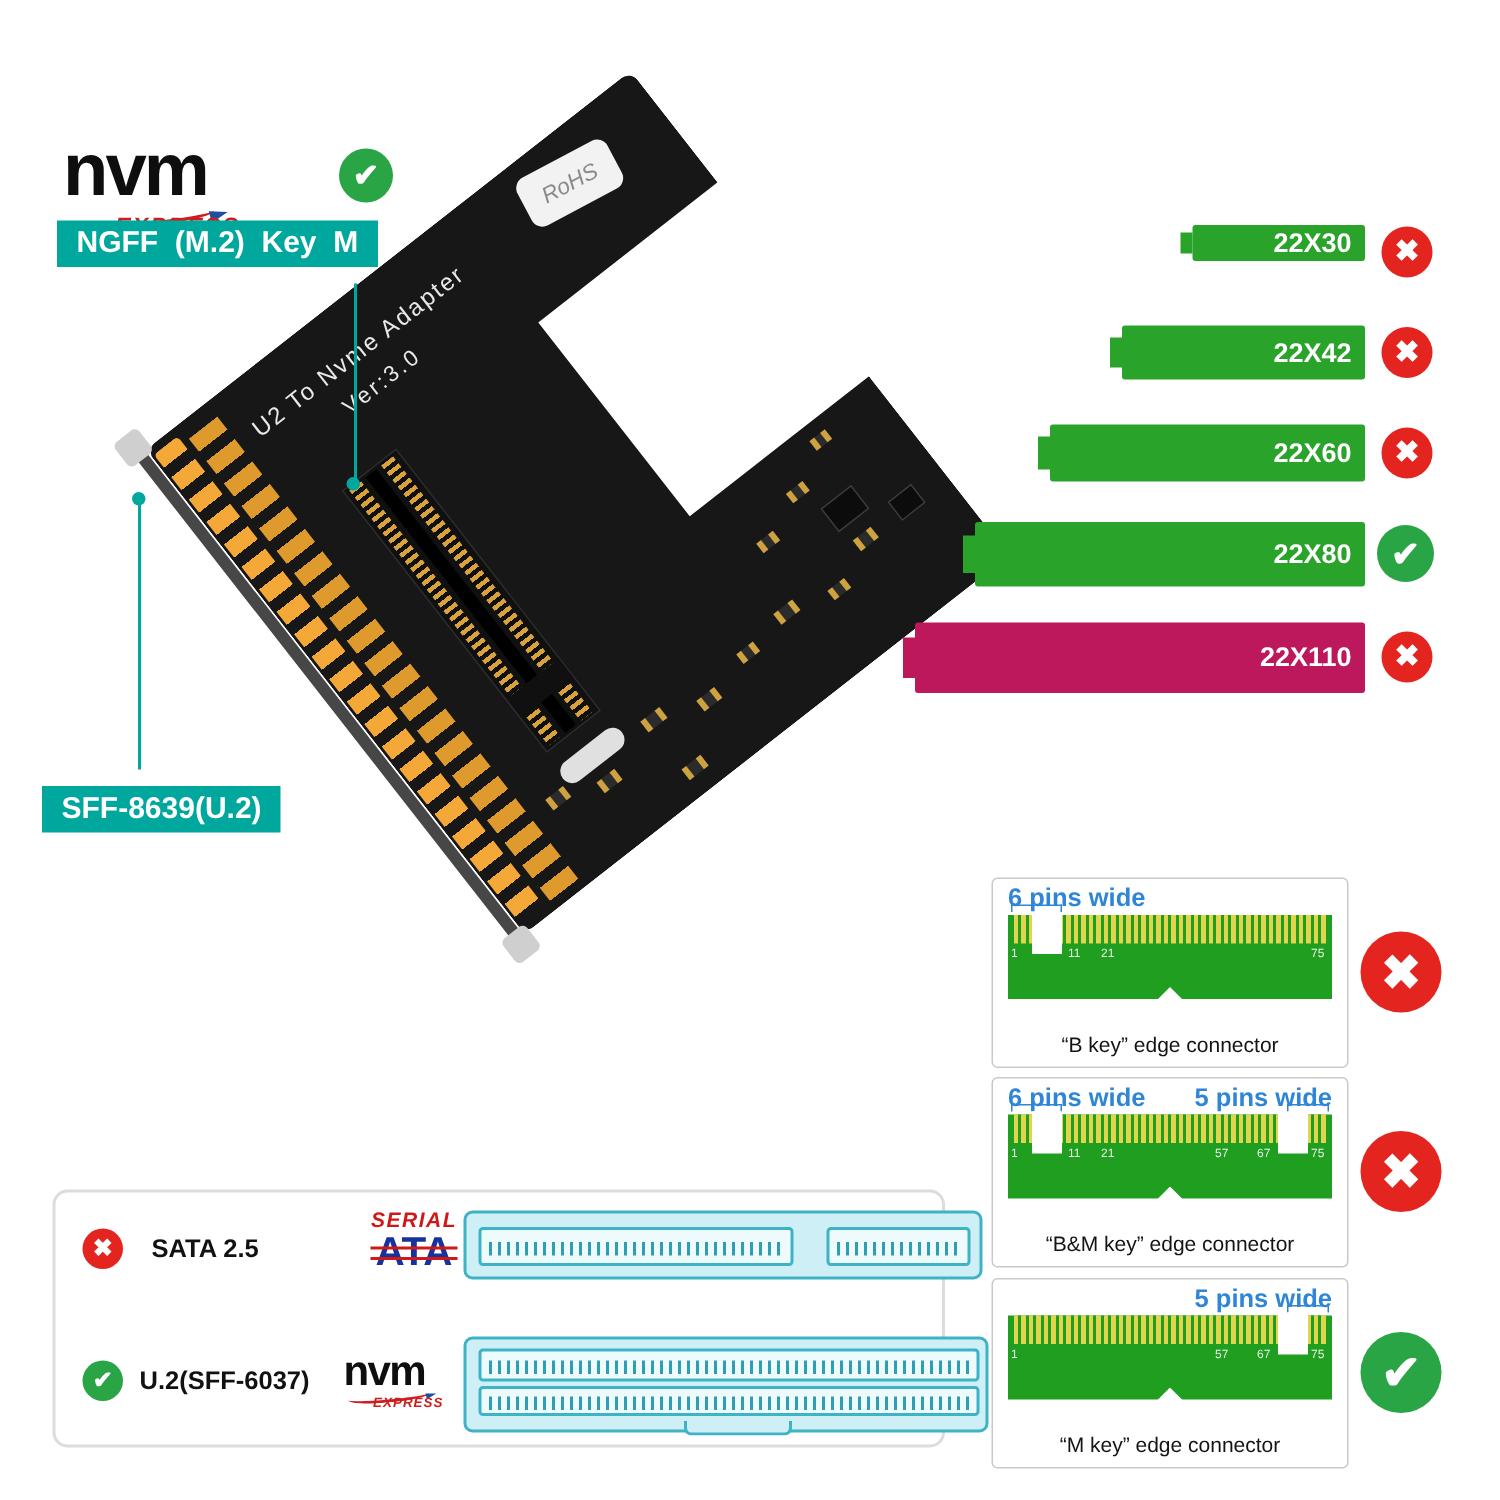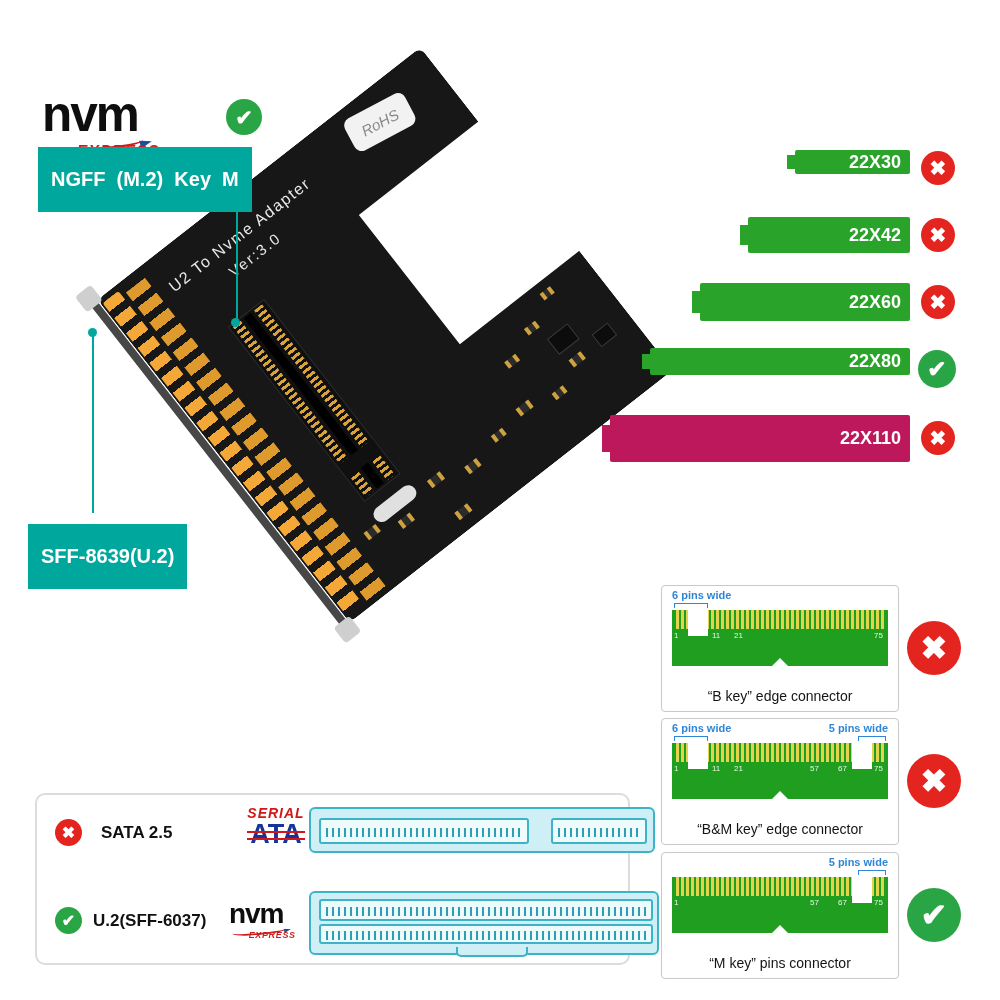--- a/index.html
+++ b/index.html
@@ -3,21 +3,21 @@
 <meta charset="utf-8">
 <style>
   *{box-sizing:border-box;margin:0;padding:0}
   html,body{width:1000px;height:1000px}
   body{position:relative;background:#fff;font-family:"Liberation Sans",sans-serif;overflow:hidden}
 
   
   .badge{position:absolute;border-radius:50%;color:#fff;display:flex;align-items:center;justify-content:center;font-weight:bold;line-height:1}
   .badge.ok{background:#2aa546}
   .badge.no{background:#e4251f}
-  .callout{position:absolute;background:#00a79c;color:#fff;font-weight:bold;font-size:20px;padding:21px 13px;white-space:pre}
+  .callout{position:absolute;background:#00a79c;color:#fff;font-weight:bold;font-size:20px;padding:4px 13px;white-space:pre}
   .cline{position:absolute;width:2px;background:#00a79c}
   .cdot{position:absolute;width:9px;height:9px;border-radius:50%;background:#00a79c}
 
   
   .nvme{position:absolute;line-height:0.9}
   .nvme .nvm{font-weight:900;font-size:3.3em;color:#0e0e0e;letter-spacing:-0.04em}
   .nvme .swoosh{position:absolute;left:0.3em;top:3.0em;width:6.4em;height:0.9em;border-bottom:0.26em solid #cf1d1d;border-radius:50%;transform:rotate(-5deg)}
   .nvme .arrowb{position:absolute;left:6.5em;top:3.15em;width:0;height:0;border-left:0.85em solid #1c4fa0;border-top:0.28em solid transparent;border-bottom:0.28em solid transparent;transform:rotate(-16deg)}
   .nvme .express{position:absolute;left:2.2em;top:3.35em;color:#cf1d1d;font-style:italic;font-weight:bold;font-size:1.05em;letter-spacing:0.08em}
   .nvme.lg{font-size:15px}
@@ -47,21 +47,21 @@
   .chip{position:absolute;background:#0c0c0c;border:1px solid #3c3c3c}
 
   
   .mboard{position:absolute;color:#fff;font-weight:bold;font-size:18px;display:flex;align-items:center;justify-content:flex-end;padding-right:9px;border-radius:2px}
   .mboard.g{background:#2aa32a}
   .mboard.r{background:#be185d}
   .mboard::before{content:"";position:absolute;left:-8px;top:22%;height:56%;width:8px;background:inherit}
 
   
   .kcard{position:absolute;left:661px;width:238px;height:127px;background:#fff;border:1px solid #c9c9c9;border-radius:4px}
-  .kcard .note{position:absolute;top:3px;font-size:11px;color:#2f86d6;font-weight:bold}
+  .kcard .note{position:absolute;top:3px;font-size:17px;color:#2f86d6;font-weight:bold}
   .kcard .nl{left:10px}
   .kcard .nr{right:10px}
   .kcard .brk{position:absolute;top:17px;height:5px;border:1px solid #2f86d6;border-bottom:none}
   .kcard .edge{position:absolute;left:10px;right:10px;top:24px;height:56px;background:#1f9e1f}
   .kcard .pins{position:absolute;left:4px;right:4px;top:0;height:19px;
     background:repeating-linear-gradient(to right,#e2d44c 0 3px,#1f9e1f 3px 5px)}
   .kcard .notch{position:absolute;top:-2px;width:20px;height:28px;background:#fff}
   .kcard .vnotch{position:absolute;bottom:-1px;left:50%;width:18px;margin-left:-9px;height:9px;background:#fff;
     clip-path:polygon(0 100%,50% 0,100% 100%)}
   .kcard .pnum{position:absolute;top:21px;font-size:8px;color:#e8f6e8}
@@ -154,21 +154,21 @@
   <span>✖</span>
 </div>
 
 <div class="mboard g" style="left:700px;top:283px;width:210px;height:38px">
   <span>22X60</span>
 </div>
 <div class="badge no" style="left:921px;top:285px;width:34px;height:34px;font-size:20px">
   <span>✖</span>
 </div>
 
-<div class="mboard g" style="left:650px;top:348px;width:260px;height:27px">
+<div class="mboard g" style="left:650px;top:348px;width:260px;height:43px">
   <span>22X80</span>
 </div>
 <div class="badge ok" style="left:918px;top:350px;width:38px;height:38px;font-size:23px">
   <span>✔</span>
 </div>
 
 <div class="mboard r" style="left:610px;top:415px;width:300px;height:47px">
   <span>22X110</span>
 </div>
 <div class="badge no" style="left:921px;top:421px;width:34px;height:34px;font-size:20px">
@@ -221,21 +221,21 @@
   <div class="brk" style="right:12px;width:28px"></div>
   <div class="edge">
     <div class="pins"></div>
     <div class="notch" style="right:16px"></div>
     <div class="vnotch"></div>
     <span class="pnum" style="left:2px">1</span>
     <span class="pnum" style="left:138px">57</span>
     <span class="pnum" style="left:166px">67</span>
     <span class="pnum" style="left:202px">75</span>
   </div>
-  <div class="kcap">“M key”  pins connector</div>
+  <div class="kcap">“M key”  edge connector</div>
 </div>
 <div class="badge ok" style="left:907px;top:888px;width:54px;height:54px;font-size:32px">
   <span>✔</span>
 </div>
 
 <div class="cmp">
   <div class="badge no" style="left:18px;top:24px;width:27px;height:27px;font-size:16px">
     <span>✖</span>
   </div>
   <div class="cmp-label" style="left:64px;top:28px">SATA 2.5</div>

